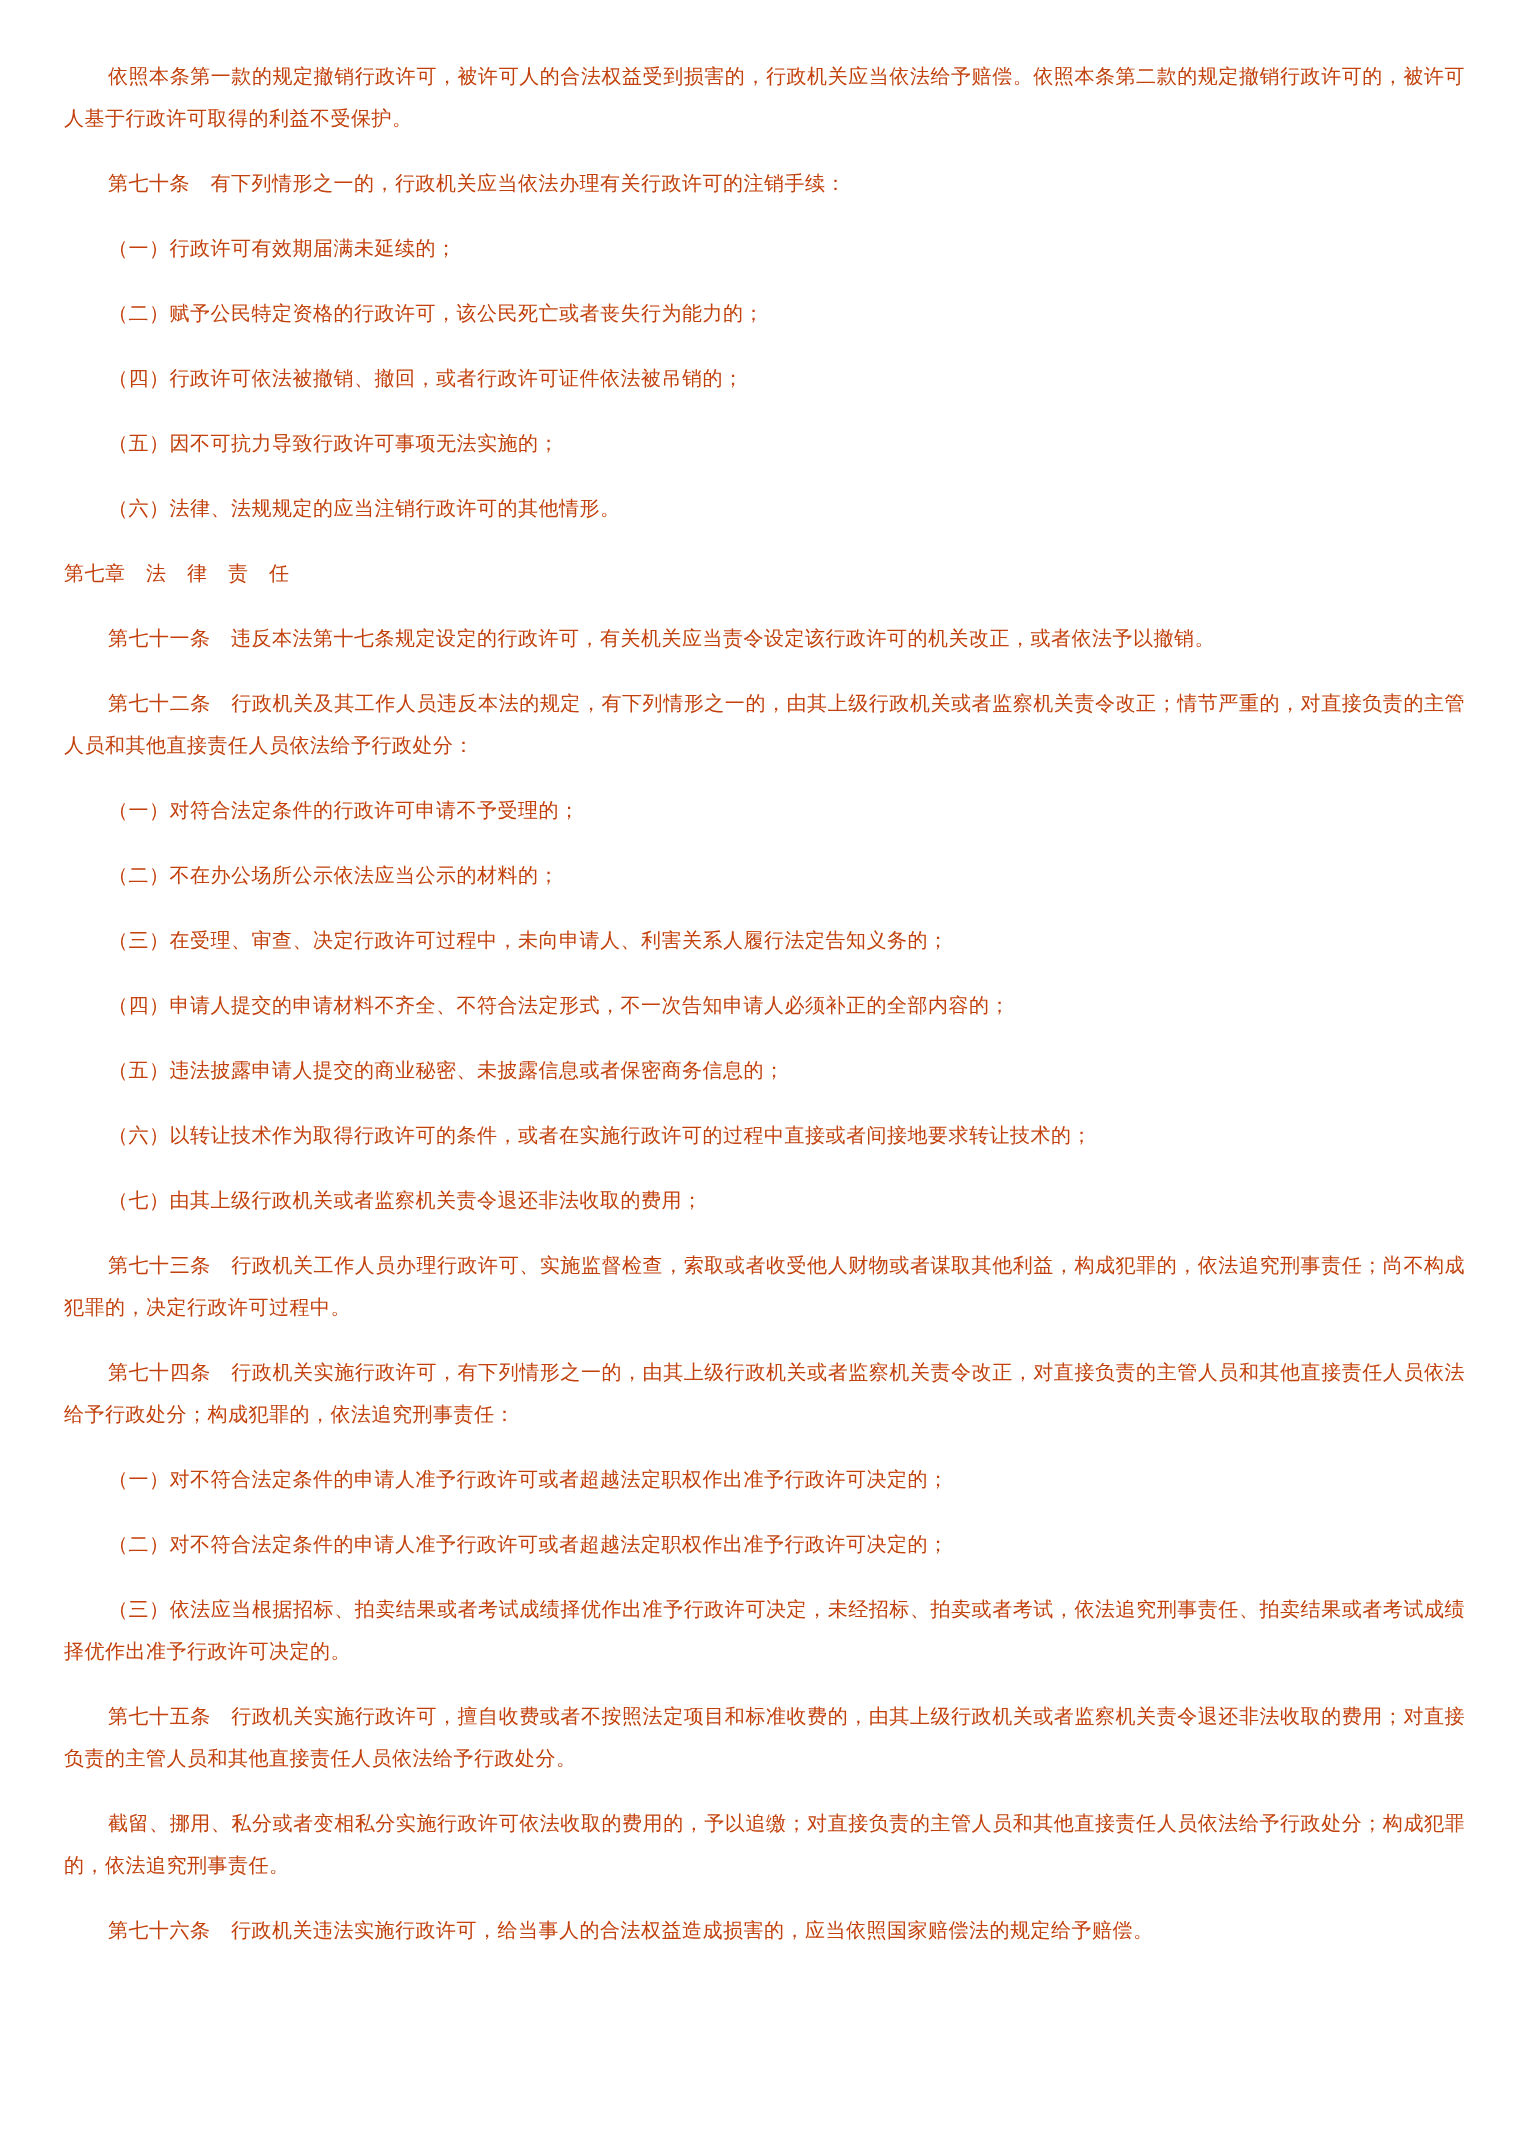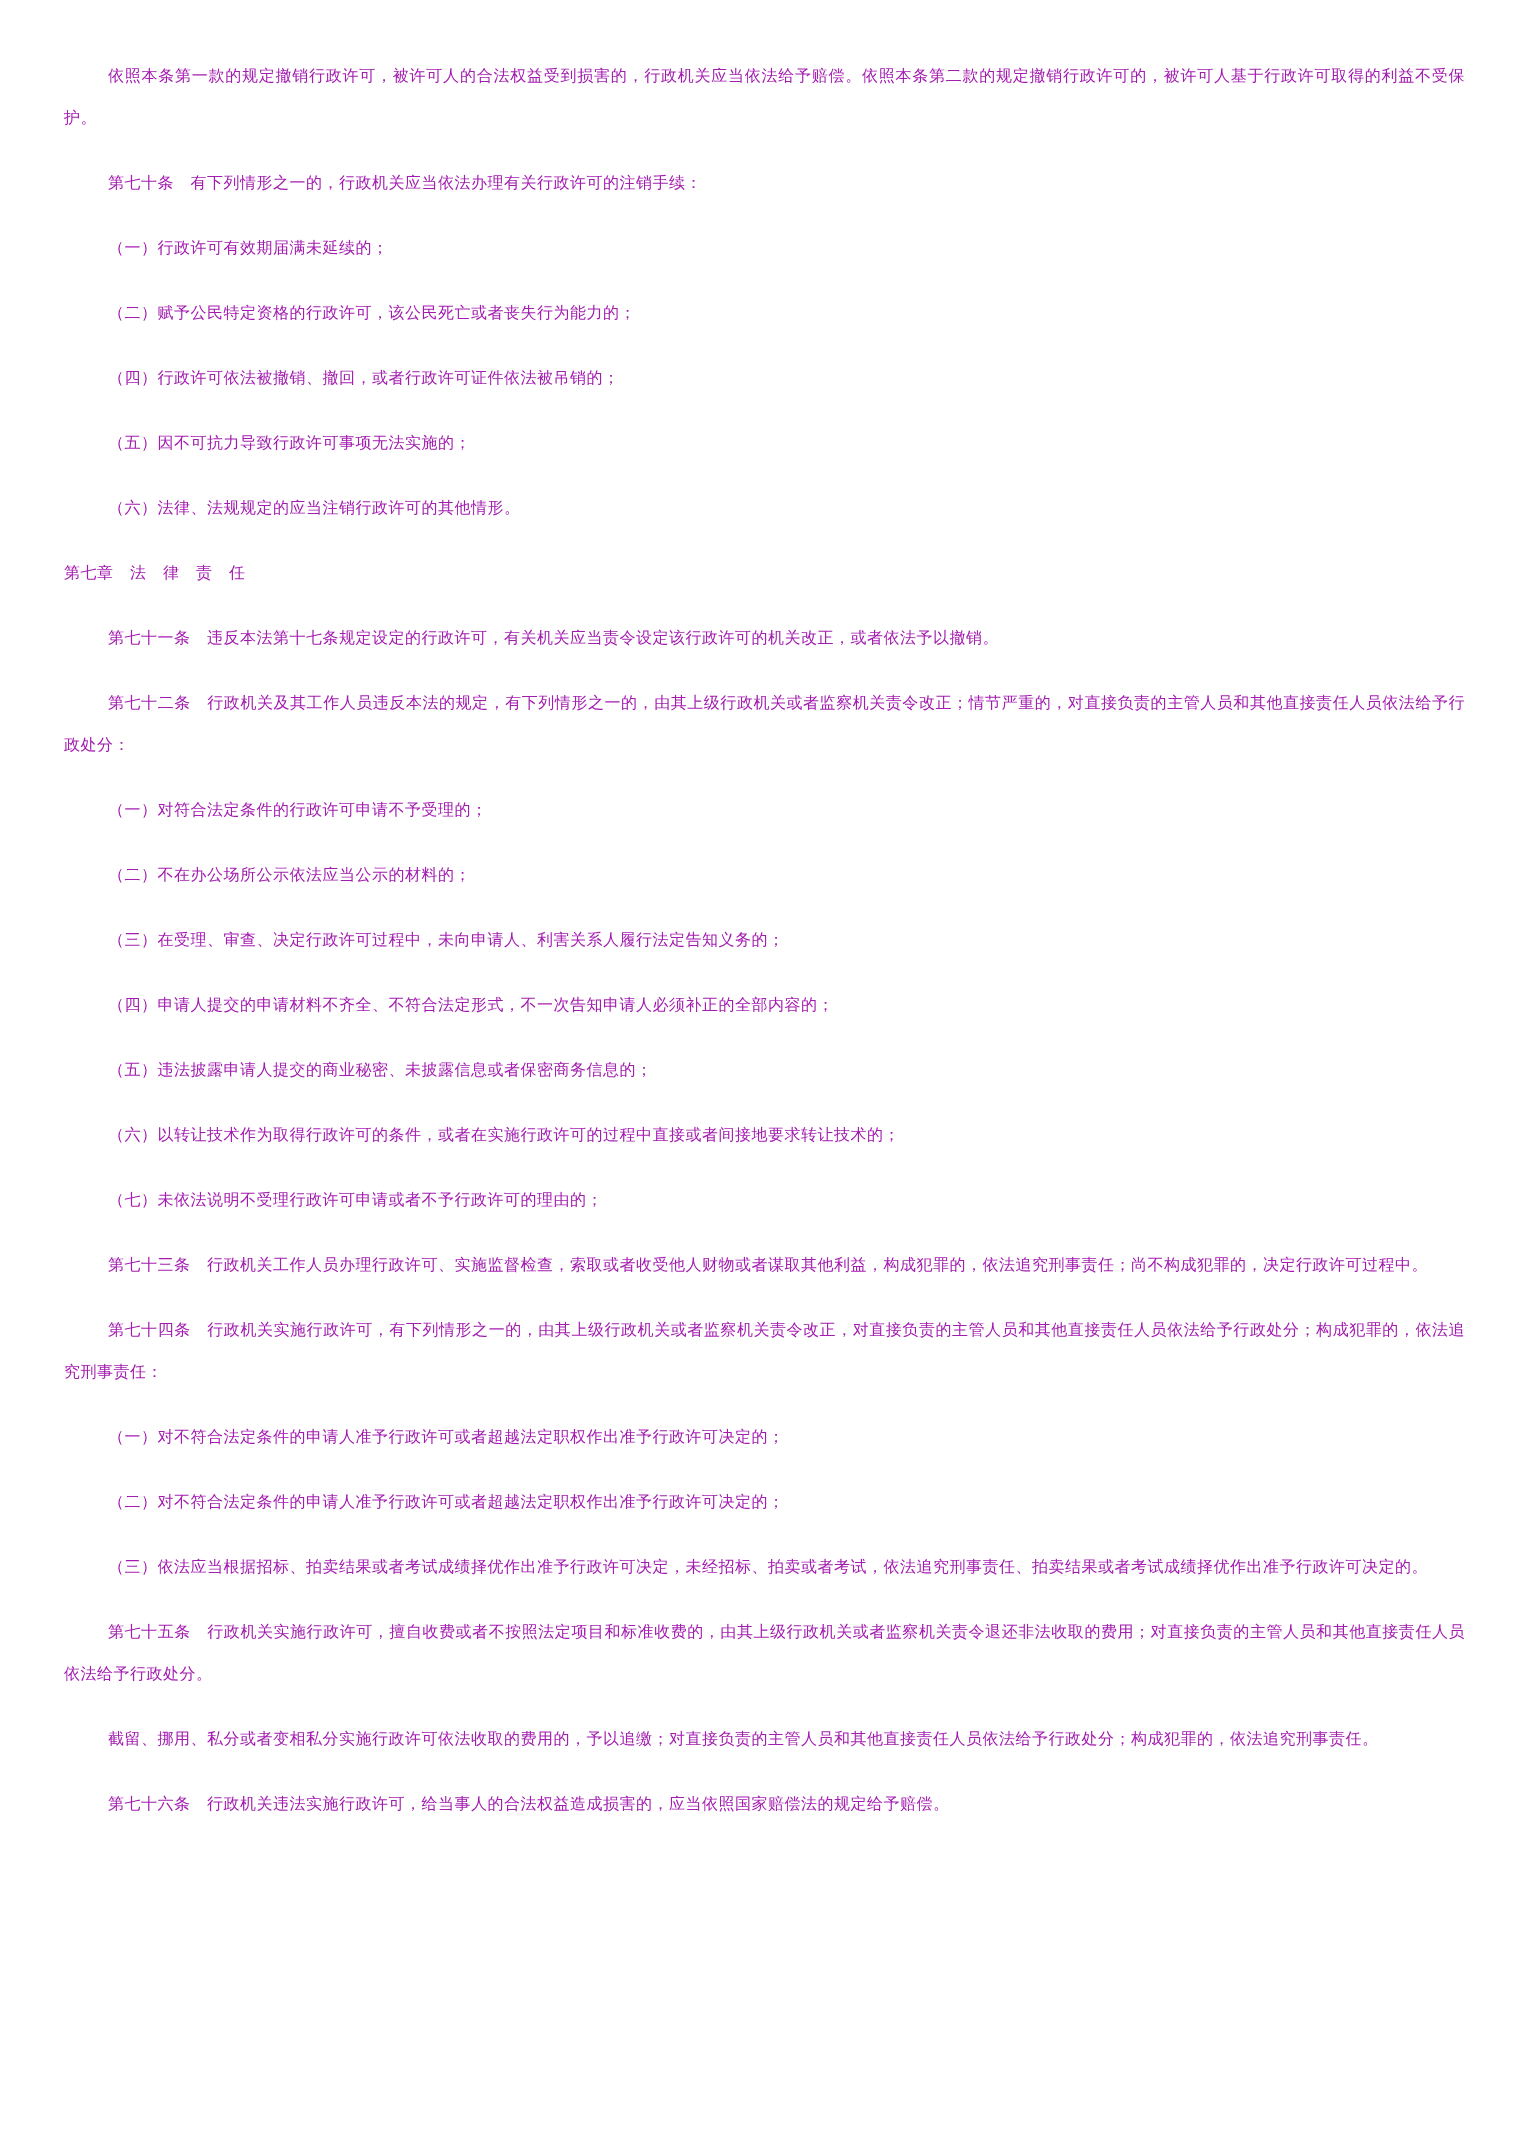--- a/index.html
+++ b/index.html
@@ -11,23 +11,23 @@
     height: 2150px;
     background: #ffffff;
     overflow: hidden;
     font-family: "Liberation Serif", "DejaVu Serif", serif;
   }
   .doc-body {
     box-sizing: border-box;
     width: 1520px;
     height: 2150px;
     padding: 55px 55px 0 64px;
-    font-size: 16px;
+    font-size: 20px;
     letter-spacing: 0.5px;
-    color: #a21caf;
+    color: #c2410c;
   }
   .paragraph, .list-item {
     margin: 0 0 23px 0;
     line-height: 42px;
     text-align: justify;
     text-indent: 44px;
     word-break: break-all;
   }
   .chapter-heading {
     margin: 0 0 23px 0;
@@ -49,21 +49,21 @@
     <p class="list-item">（六）法律、法规规定的应当注销行政许可的其他情形。</p>
     <div class="chapter-heading">第七章　法　律　责　任</div>
     <p class="paragraph">第七十一条　违反本法第十七条规定设定的行政许可，有关机关应当责令设定该行政许可的机关改正，或者依法予以撤销。</p>
     <p class="paragraph">第七十二条　行政机关及其工作人员违反本法的规定，有下列情形之一的，由其上级行政机关或者监察机关责令改正；情节严重的，对直接负责的主管人员和其他直接责任人员依法给予行政处分：</p>
     <p class="list-item">（一）对符合法定条件的行政许可申请不予受理的；</p>
     <p class="list-item">（二）不在办公场所公示依法应当公示的材料的；</p>
     <p class="list-item">（三）在受理、审查、决定行政许可过程中，未向申请人、利害关系人履行法定告知义务的；</p>
     <p class="list-item">（四）申请人提交的申请材料不齐全、不符合法定形式，不一次告知申请人必须补正的全部内容的；</p>
     <p class="list-item">（五）违法披露申请人提交的商业秘密、未披露信息或者保密商务信息的；</p>
     <p class="list-item">（六）以转让技术作为取得行政许可的条件，或者在实施行政许可的过程中直接或者间接地要求转让技术的；</p>
-    <p class="list-item">（七）未依法说明不受理行政许可申请或者不予行政许可的理由的；</p>
+    <p class="list-item">（七）由其上级行政机关或者监察机关责令退还非法收取的费用；</p>
     <p class="paragraph">第七十三条　行政机关工作人员办理行政许可、实施监督检查，索取或者收受他人财物或者谋取其他利益，构成犯罪的，依法追究刑事责任；尚不构成犯罪的，决定行政许可过程中。</p>
     <p class="paragraph">第七十四条　行政机关实施行政许可，有下列情形之一的，由其上级行政机关或者监察机关责令改正，对直接负责的主管人员和其他直接责任人员依法给予行政处分；构成犯罪的，依法追究刑事责任：</p>
     <p class="list-item">（一）对不符合法定条件的申请人准予行政许可或者超越法定职权作出准予行政许可决定的；</p>
     <p class="list-item">（二）对不符合法定条件的申请人准予行政许可或者超越法定职权作出准予行政许可决定的；</p>
     <p class="list-item">（三）依法应当根据招标、拍卖结果或者考试成绩择优作出准予行政许可决定，未经招标、拍卖或者考试，依法追究刑事责任、拍卖结果或者考试成绩择优作出准予行政许可决定的。</p>
     <p class="paragraph">第七十五条　行政机关实施行政许可，擅自收费或者不按照法定项目和标准收费的，由其上级行政机关或者监察机关责令退还非法收取的费用；对直接负责的主管人员和其他直接责任人员依法给予行政处分。</p>
     <p class="paragraph">截留、挪用、私分或者变相私分实施行政许可依法收取的费用的，予以追缴；对直接负责的主管人员和其他直接责任人员依法给予行政处分；构成犯罪的，依法追究刑事责任。</p>
     <p class="paragraph">第七十六条　行政机关违法实施行政许可，给当事人的合法权益造成损害的，应当依照国家赔偿法的规定给予赔偿。</p>
   </div>
 

